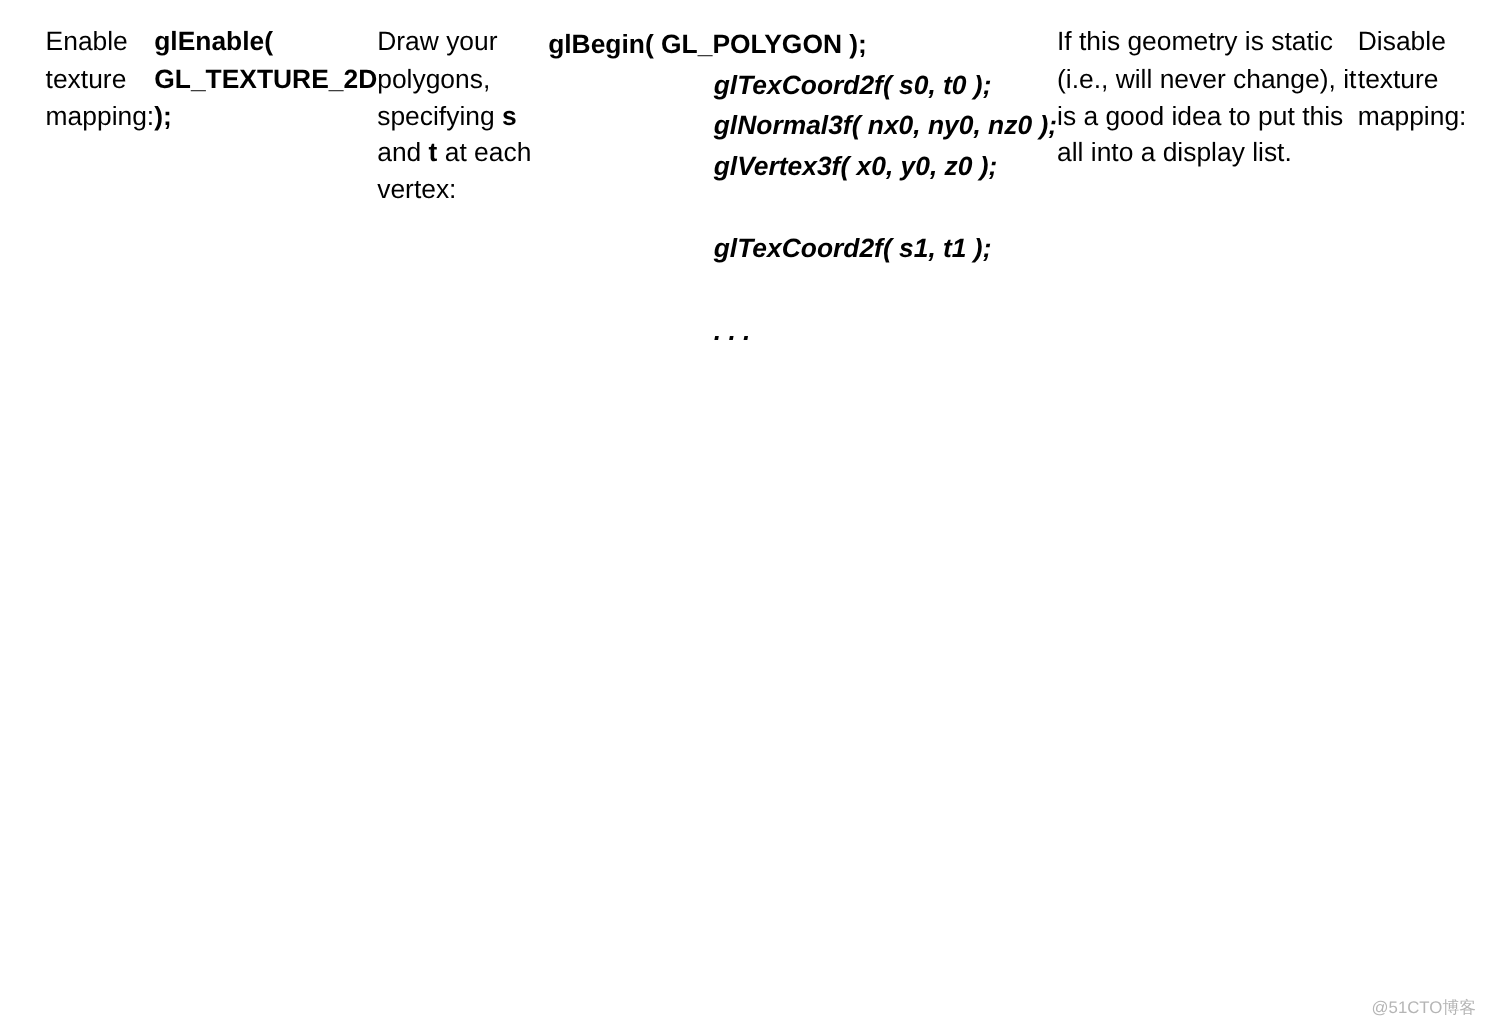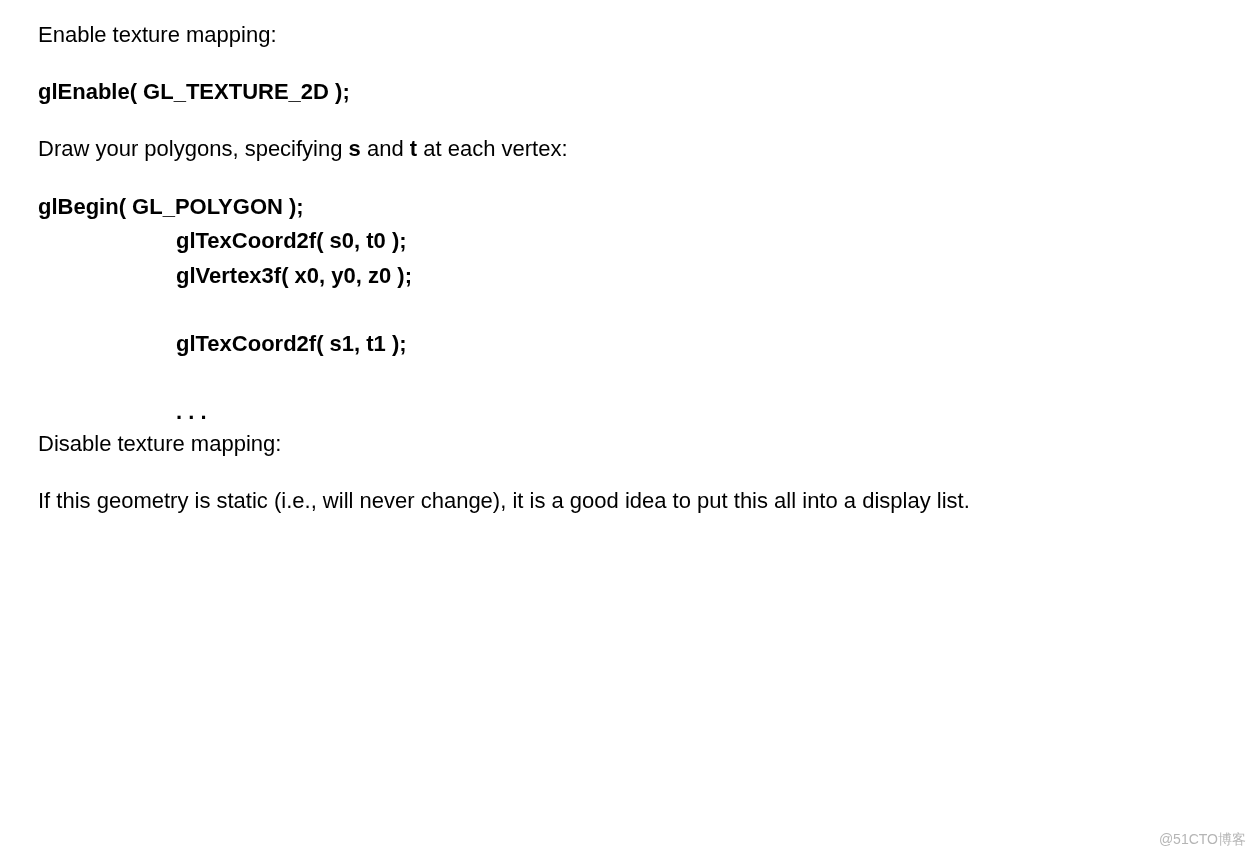--- a/index.html
+++ b/index.html
@@ -13,42 +13,43 @@
       color: #000000;
       background: #ffffff;
       width: 1260px;
       height: 856px;
       padding: 20px 38px;
       position: relative;
       line-height: 1.4;
     }
     .content {
       display: flex;
-      flex-direction: column;
+      flex-direction: row;
     }
     .para {
       margin-bottom: 26px;
     }
     .bold {
       font-weight: bold;
     }
     .code-block {
       font-weight: bold;
     }
     .code-line {
       white-space: pre;
       line-height: 1.55;
     }
     .indent {
       padding-left: 138px;
+      font-style: italic;
     }
     .watermark {
       position: absolute;
       bottom: 6px;
-      right: 14px;
+      right: 30px;
       font-size: 14px;
       color: #b5b5b5;
       font-family: Arial, Helvetica, "Microsoft YaHei", sans-serif;
     }
   </style>
 </head>
 <body>
 
 <div class="content">
 
@@ -56,27 +57,28 @@
 
   <p class="para bold">glEnable( GL_TEXTURE_2D );</p>
 
   <p class="para">
     <span>Draw your polygons, specifying </span><span class="bold">s</span><span> and </span><span class="bold">t</span><span> at each vertex:</span>
   </p>
 
   <div class="code-block">
     <div class="code-line">glBegin( GL_POLYGON );</div>
     <div class="code-line indent">glTexCoord2f( s0, t0 );</div>
+    <div class="code-line indent">glNormal3f( nx0, ny0, nz0 );</div>
     <div class="code-line indent">glVertex3f( x0, y0, z0 );</div>
     <div class="code-line indent">&nbsp;</div>
     <div class="code-line indent">glTexCoord2f( s1, t1 );</div>
     <div class="code-line indent">&nbsp;</div>
     <div class="code-line indent">. . .</div>
   </div>
 
+  <p class="para">If this geometry is static (i.e., will never change), it is a good idea to put this all into a display list.</p>
+
   <p class="para">Disable texture mapping:</p>
-
-  <p class="para">If this geometry is static (i.e., will never change), it is a good idea to put this all into a display list.</p>
 
 
 </div>
 
 <div class="watermark">@51CTO博客</div>
 
 </body></html>

